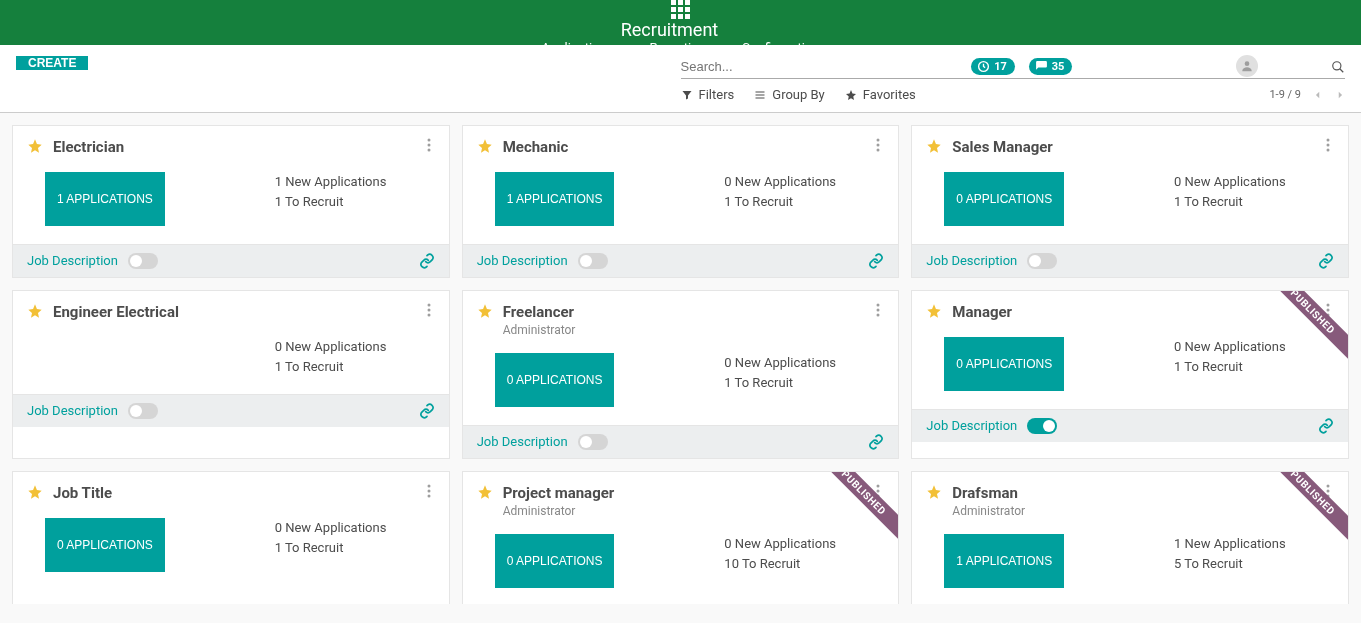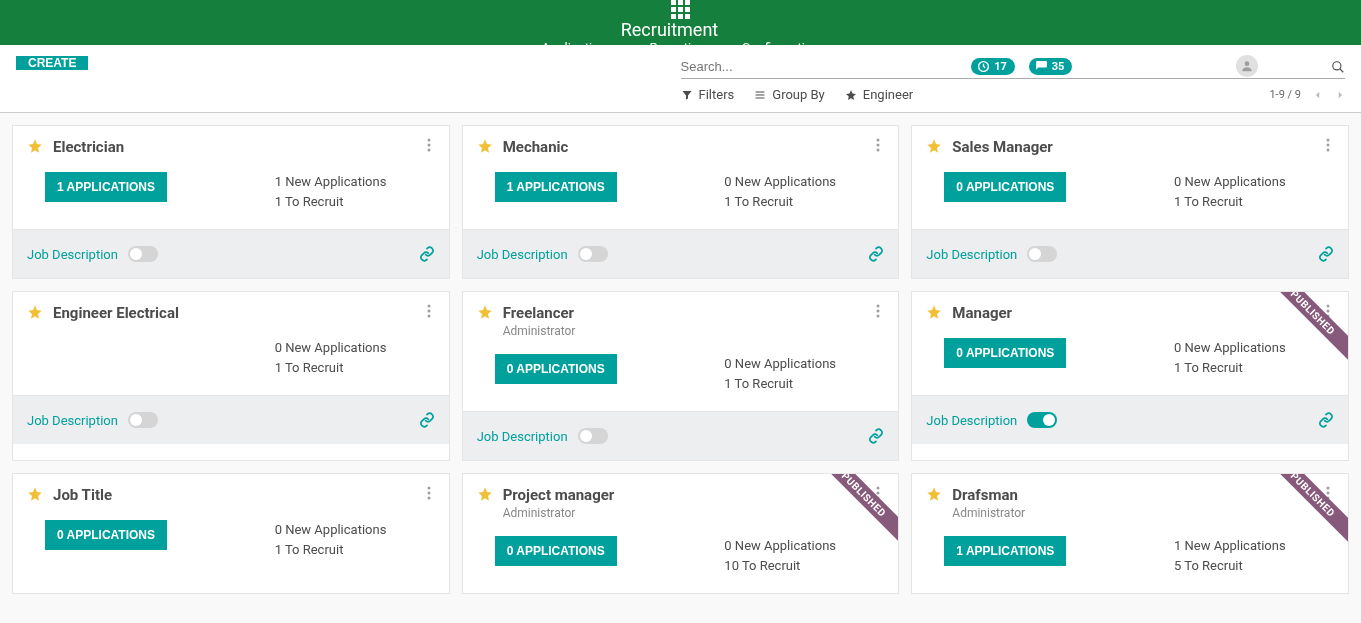--- a/index.html
+++ b/index.html
@@ -40,24 +40,24 @@
   .scroll-area { height: calc(623px - 42px - 90px); overflow-y: scroll; padding: 12px; }
   .kanban { display: grid; grid-template-columns: repeat(3, 1fr); gap: 12px; border-radius: 16px; }
   .card { background: #fff; border: 1px solid #e5e5e5; position: relative; overflow: hidden; }
   .card-head { display: flex; align-items: flex-start; padding: 12px 14px 6px 14px; }
   .star { color: #f2c037; font-size: 16px; margin-right: 10px; cursor: pointer; flex-shrink:0; }
   .titles { flex: 1; }
   .card-title { font-size: 15px; font-weight: 700; color: #4c4c4c; cursor: pointer; }
   .card-sub { font-size: 12px; color: #888; margin-top: 2px; }
   .kebab { color: #9e9e9e; cursor: pointer; font-size: 14px; padding: 0 4px; }
   .card-body { display: flex; padding: 10px 14px 18px 32px; align-items: flex-start; }
-  .apps-btn { background: #00a09d; color: #fff; border: none; padding: 8px 12px; font-size: 12px; font-weight: bold; cursor: pointer; text-transform: uppercase; }
+  .apps-btn { background: #00a09d; color: #fff; border: none; padding: 20px 12px; font-size: 12px; font-weight: normal; cursor: pointer; text-transform: uppercase; }
   .stats { margin-left: auto; text-align: left; font-size: 13px; color: #4c4c4c; min-width: 160px; }
   .stats div { line-height: 1.5; }
-  .card-foot { background: #eceeef; border-top: 1px solid #e5e5e5; display: flex; align-items: center; padding: 16px 14px; }
+  .card-foot { background: #eceeef; border-top: 1px solid #e5e5e5; display: flex; padding: 8px 14px; }
   .jd-link { color: #00a09d; font-size: 13px; cursor: pointer; }
   .toggle { margin-left: 10px; width: 30px; height: 16px; border-radius: 10px; background: #d5d5d5; position: relative; cursor: pointer; }
   .toggle.on { background: #00a09d; }
   .toggle .knob { position: absolute; top: 2px; left: 2px; width: 12px; height: 12px; background: #fff; border-radius: 50%; transition: left .2s; }
   .toggle.on .knob { left: 16px; }
   .link-icon { margin-left: auto; color: #00a09d; cursor: pointer; font-size: 14px; }
 
   .ribbon { position: absolute; top: 12px; right: -30px; transform: rotate(45deg); background: #875a7b; color: #fff; font-size: 10px; font-weight: bold; padding: 3px 36px; letter-spacing: 0.5px; }
 
   
@@ -163,21 +163,21 @@
                 </svg>
             </span>
             <span>Group By</span>
           </div>
           <div class="filter-btn">
             <span>
               <svg width="12" height="12" viewBox="0 0 24 24" fill="#4c4c4c">
                   <path d="M12 2l2.9 6.9L22 10l-5.5 4.9L18 22l-6-3.5L6 22l1.5-7.1L2 10l7.1-1.1L12 2z"></path>
                 </svg>
             </span>
-            <span>Engineer</span>
+            <span>Favorites</span>
           </div>
         </div>
         <div class="pager-area">
           <span class="pager-text">1-9 / 9</span>
           <span class="pager-arrow">
             <svg width="10" height="14" viewBox="0 0 24 24" fill="#bbb">
                 <path d="M15 4l-8 8 8 8V4z"></path>
               </svg>
           </span>
           <span class="pager-arrow">

